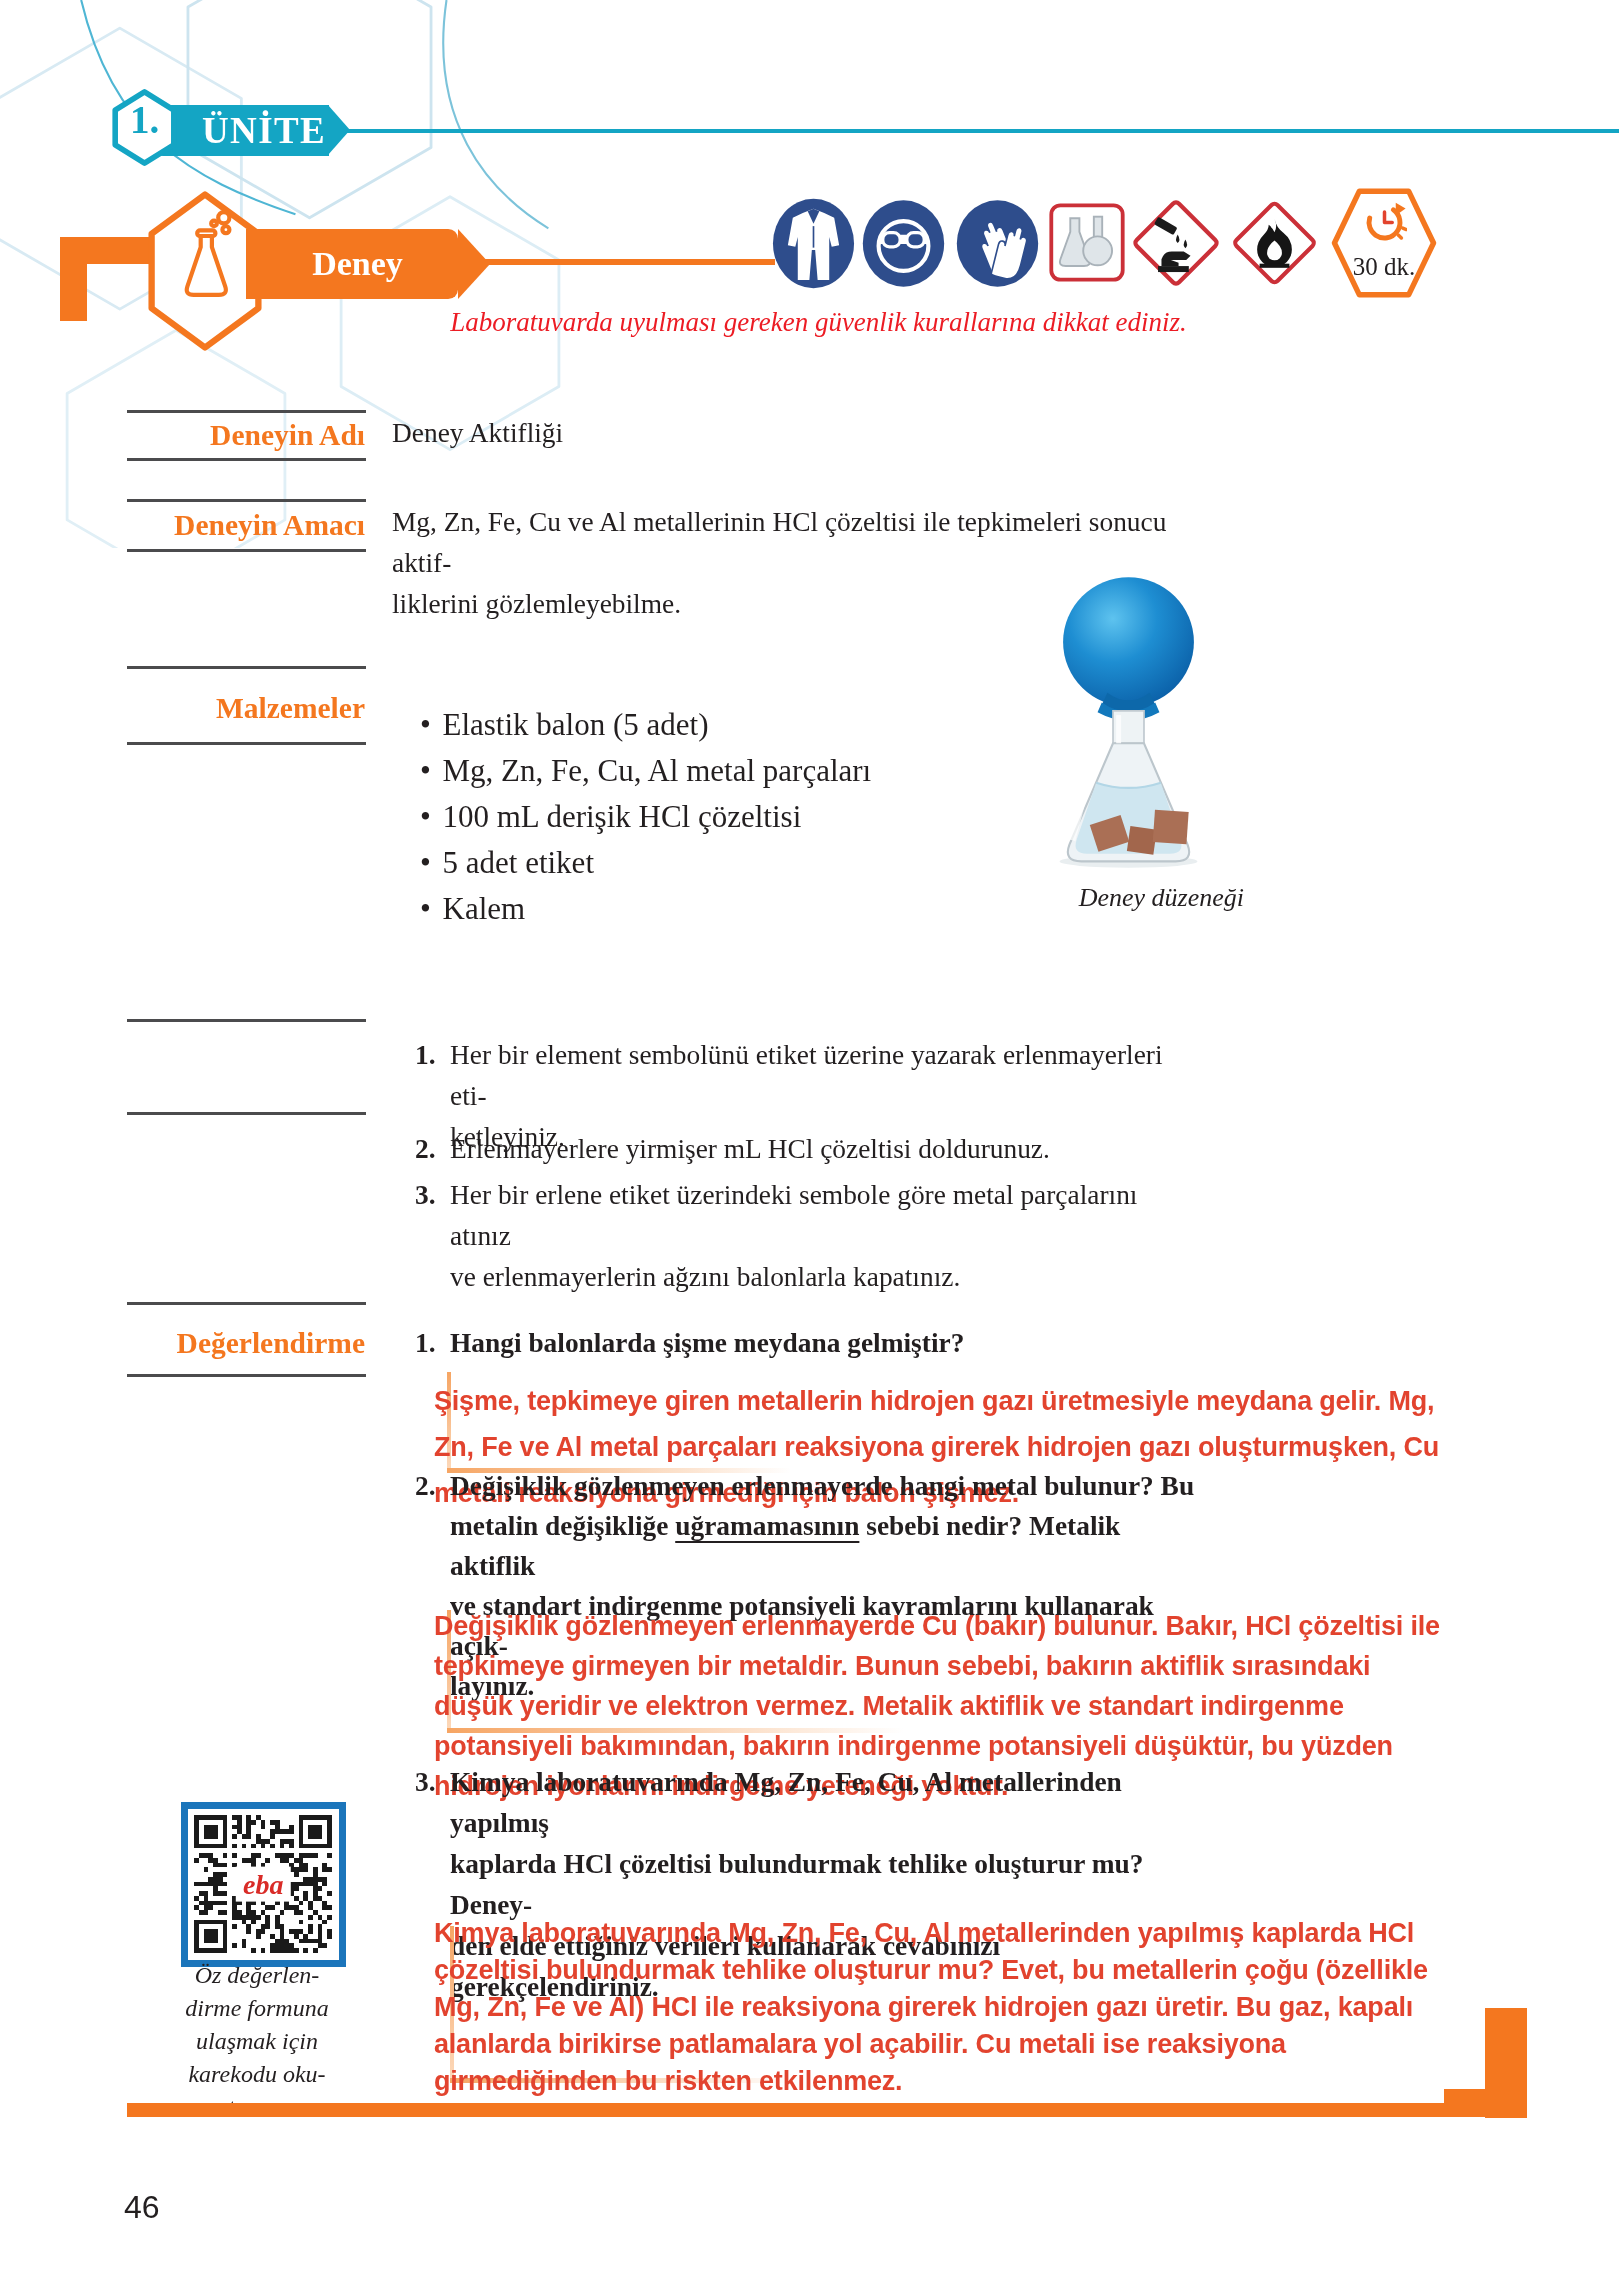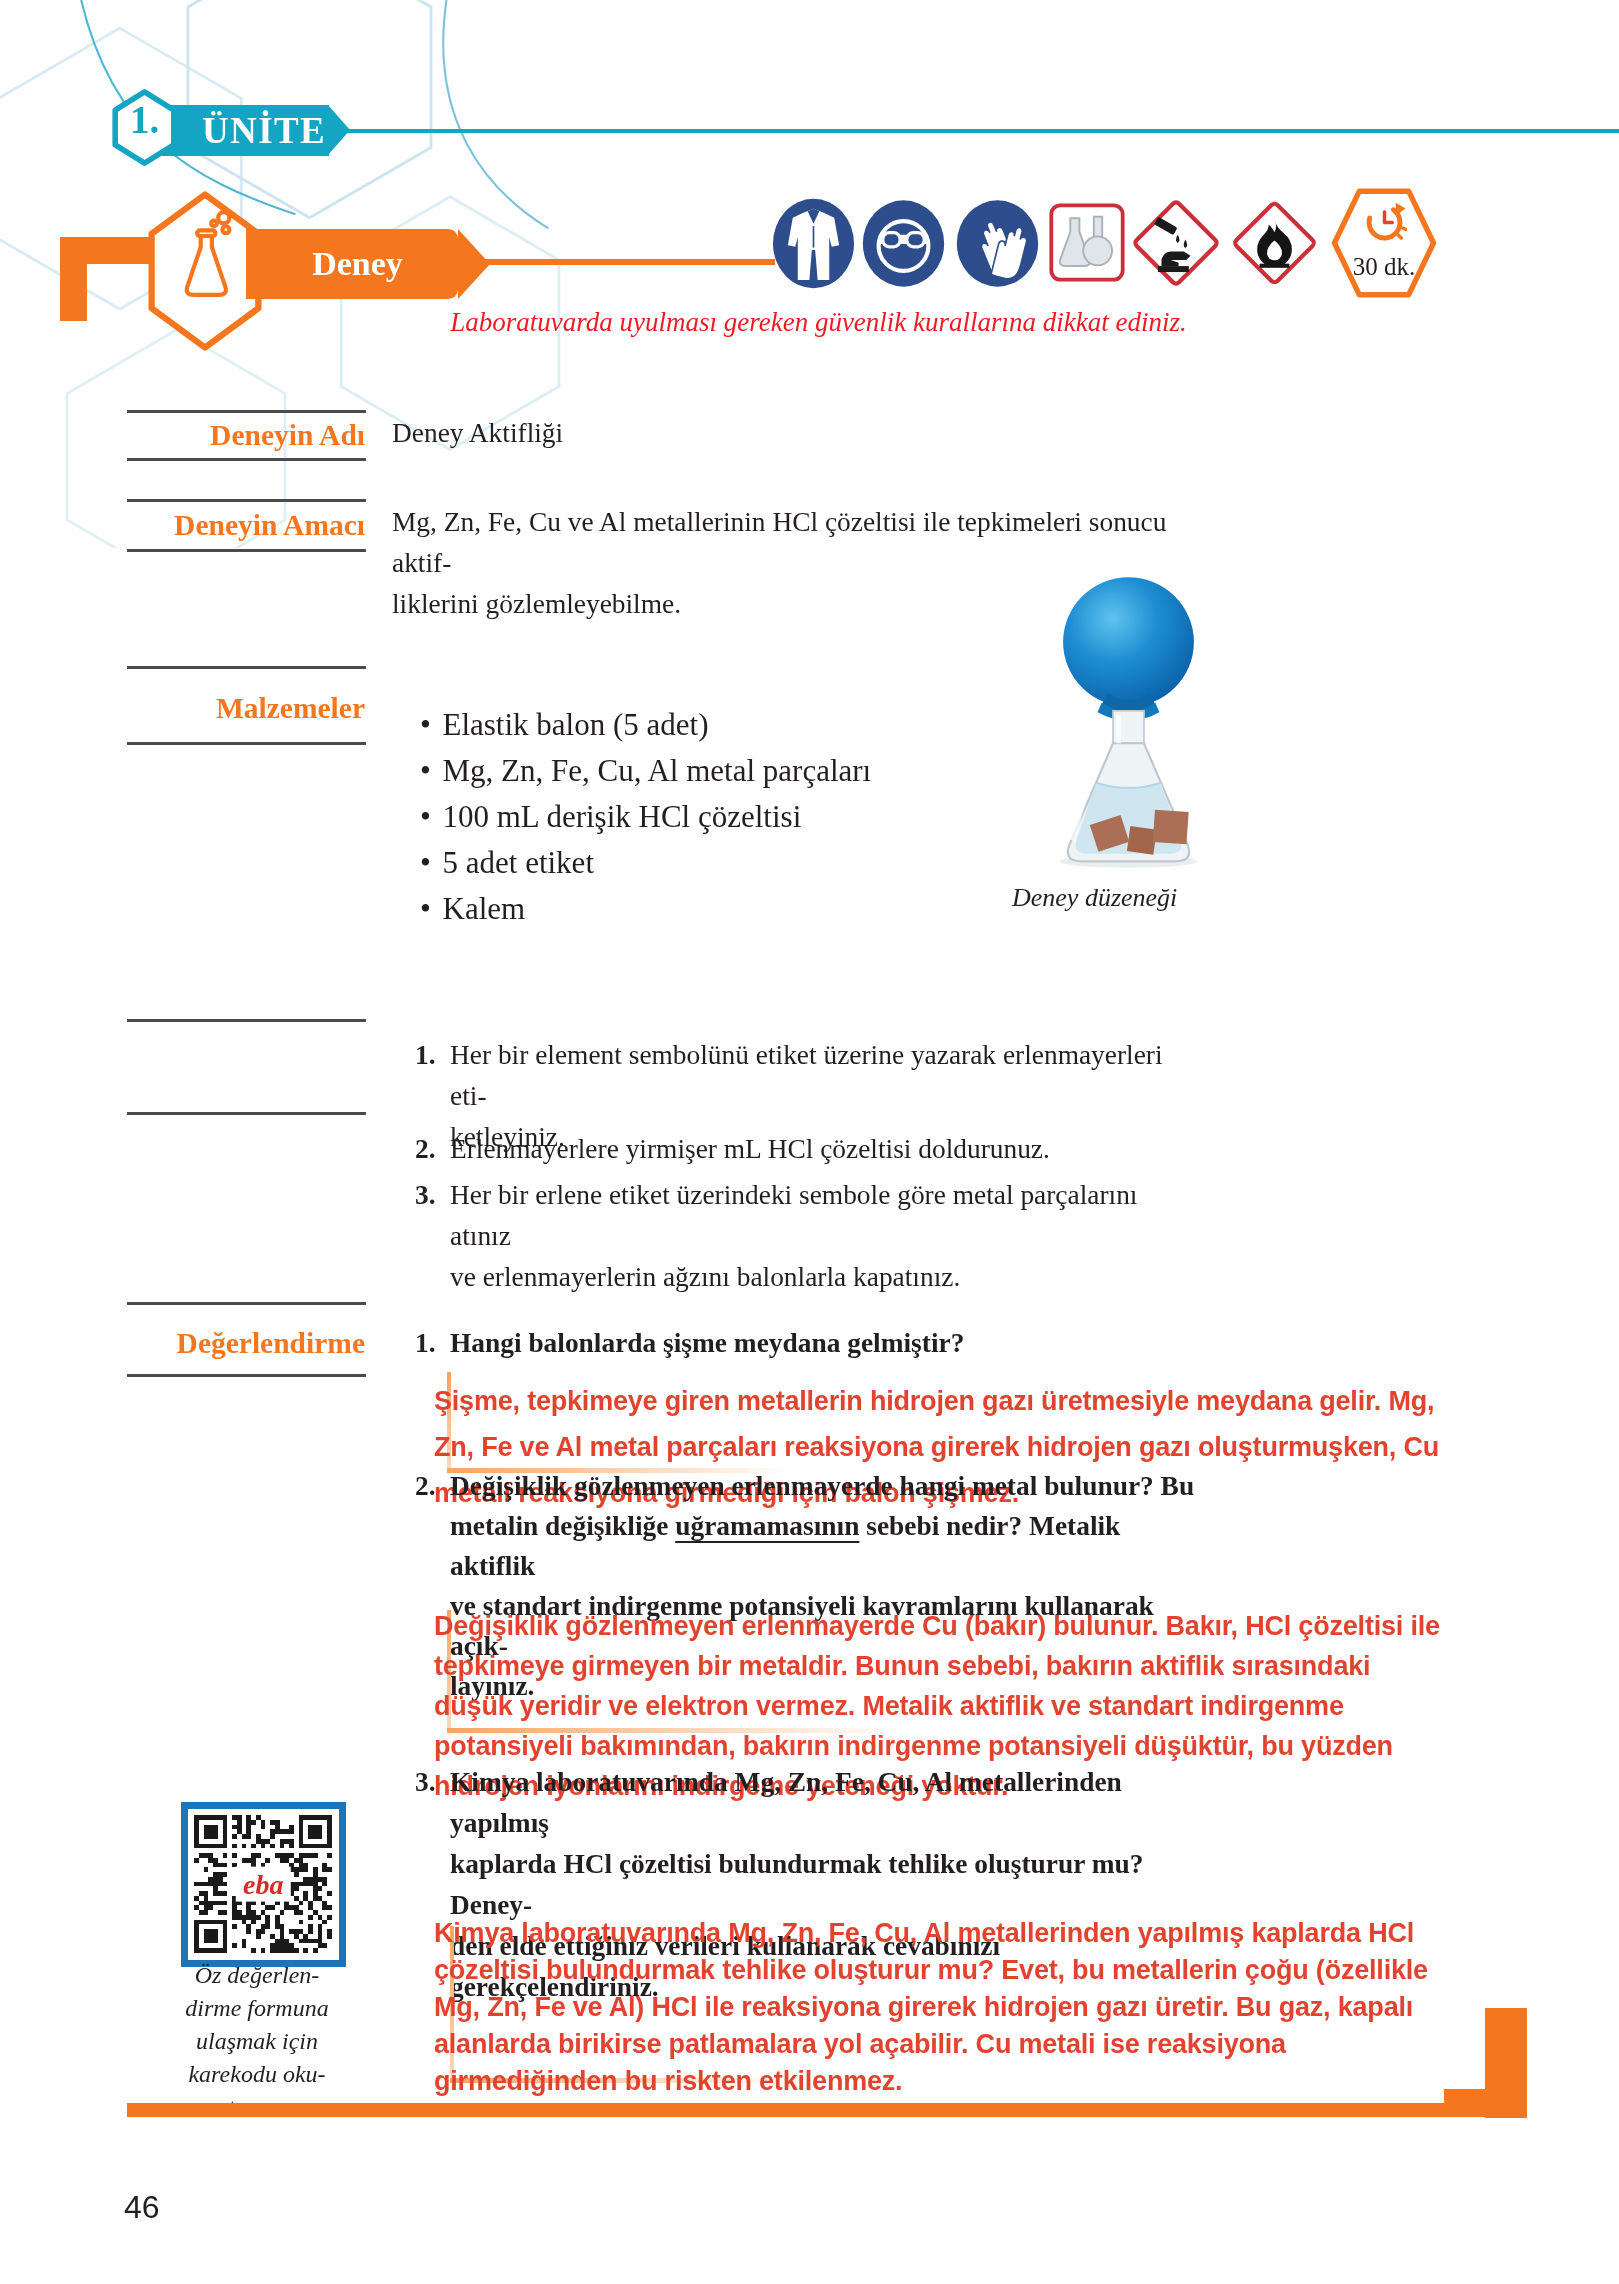--- a/index.html
+++ b/index.html
@@ -43,21 +43,21 @@
   .question{position:absolute;left:415px;width:787px;padding-left:35px;font-size:27.4px;font-weight:bold;
             line-height:40px;box-sizing:border-box;}
   .question .num{position:absolute;left:0;top:0;}
   .question .txt{white-space:pre-line;}
   .q-underline{text-decoration:underline;text-decoration-thickness:2.1px;text-underline-offset:6.3px;}
   .answer{position:absolute;left:434px;width:1083px;color:#e2432e;font-size:27px;font-weight:bold;
           font-family:"Liberation Sans","DejaVu Sans",sans-serif;letter-spacing:-0.2px;white-space:pre-line;}
   .ansbox-v{position:absolute;width:3.5px;background:linear-gradient(to bottom,#f6a563,#fcd9bb);}
   .ansbox-h{position:absolute;height:4.9px;background:linear-gradient(to right,#f6a563,rgba(252,217,187,0));}
   
-  .fig-caption{position:absolute;left:1012px;top:883px;width:232px;text-align:left;
+  .fig-caption{position:absolute;left:1012px;top:883px;width:232px;text-align:right;
                font-style:italic;font-size:26px;}
   
   .qr-frame{position:absolute;left:181px;top:1802px;width:138px;height:138px;border:7.7px solid #1b75bb;
             background:#fff;padding:6.3px;}
   .qr-frame svg{width:100%;height:100%;}
   .eba{position:absolute;left:50%;top:50%;transform:translate(-50%,-50%);background:#fff;
        padding:1.4px 7px;color:#d92b27;font-style:italic;font-weight:bold;font-size:28px;
        font-family:"Liberation Serif","DejaVu Serif",serif;}
   .qr-caption{position:absolute;left:127px;top:1959px;width:260px;text-align:center;font-style:italic;
               font-size:24px;line-height:33px;white-space:pre-line;}

